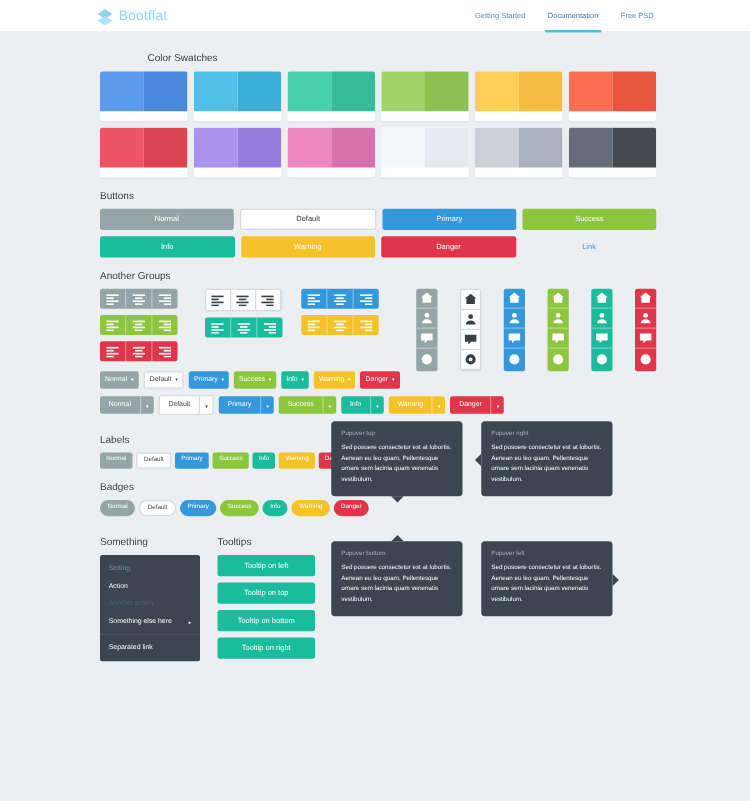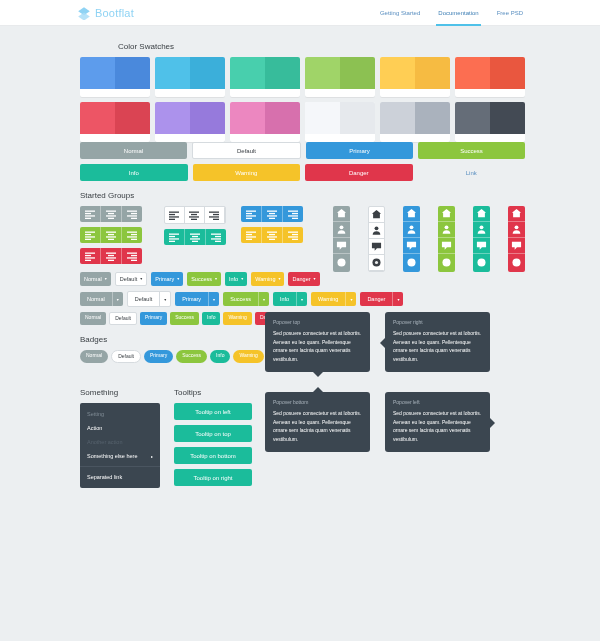--- a/index.html
+++ b/index.html
@@ -316,34 +316,35 @@
        <div style="background:#656D78"></div>
        <div style="background:#434A54"></div>
      </div>
      <div class="sw-meta">
        <div class="sw-name"></div>
        <div class="sw-hex"></div>
      </div>
         </div>
       </div>
 
+    <h3 class="sec-title">Buttons</h3>
     <div class="btn-row">
       <button class="btn b-normal">Normal</button>
       <button class="btn b-default">Default</button>
       <button class="btn b-primary">Primary</button>
       <button class="btn b-success">Success</button>
     </div>
     <div class="btn-row">
       <button class="btn b-info">Info</button>
       <button class="btn b-warning">Warning</button>
       <button class="btn b-danger">Danger</button>
       <button class="btn b-link">Link</button>
     </div>
 
-    <h3 class="sec-title">Started Groups</h3>
+    <h3 class="sec-title">Another Groups</h3>
     <div class="bg-wrap">
       <div class="bg-col c1" id="bgcol1">
           <div class="hgroup" style="background: rgb(149, 165, 166);">
             <div class="gb">
               <span>
                 <svg class="svg-ico" width="10" height="10" viewBox="0 0 10 10">
                   <rect x="0" y="1.5" width="10" height="1.3" fill="#ffffff"></rect>
                   <rect x="0" y="3.9" width="6" height="1.3" fill="#ffffff"></rect>
                   <rect x="0" y="6.3" width="10" height="1.3" fill="#ffffff"></rect>
                   <rect x="0" y="8.7" width="6" height="1.3" fill="#ffffff"></rect>
@@ -820,20 +821,21 @@
      <span class="car">▾</span>
         </div>
         <div class="split d-danger">
           <span class="lbl">Danger</span>
      <span class="car">▾</span>
         </div>
       </div>
 
     <div class="cols">
       <div class="col-left">
+        <h3 class="sec-title">Labels</h3>
         <div class="chip-row" id="labelrow">
             <span class="chip" style="background: rgb(149, 165, 166);">Normal</span>
             <span class="chip c-default">Default</span>
             <span class="chip" style="background: rgb(52, 152, 219);">Primary</span>
             <span class="chip" style="background: rgb(140, 198, 62);">Success</span>
             <span class="chip" style="background: rgb(27, 188, 155);">Info</span>
             <span class="chip" style="background: rgb(245, 195, 41);">Warning</span>
             <span class="chip" style="background: rgb(224, 54, 75);">Danger</span>
           </div>
         <h3 class="sec-title">Badges</h3>

